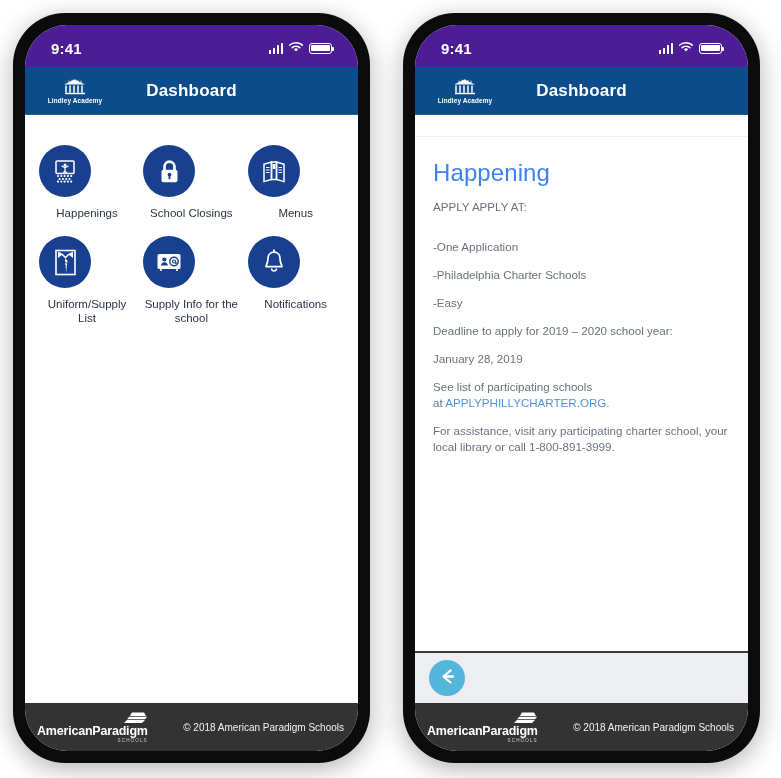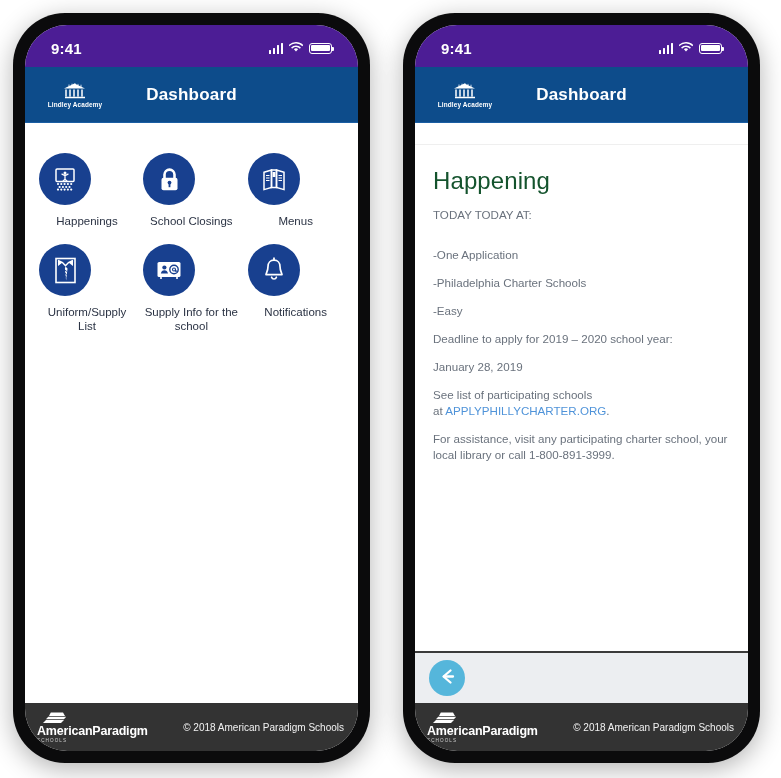--- a/index.html
+++ b/index.html
@@ -57,21 +57,21 @@
     border-radius: 3px; position: relative; padding: 1.3px;
   }
   .batt::after {
     content: ""; position: absolute; right: -3.4px; top: 3px;
     width: 2px; height: 4px; background: #fff; border-radius: 0 1px 1px 0;
   }
   .batt span { display: block; height: 100%; background: #fff; border-radius: 1px; }
 
   
   .appbar {
-    height: 56px;
+    height: 48px;
     background: #0d4c8b;
     display: flex;
     align-items: center;
     position: relative;
     flex: 0 0 auto;
     border-bottom: 1px solid #1a5ea3;
   }
   .brand {
     position: absolute; left: 16px; top: 50%;
     transform: translateY(-50%);
@@ -122,21 +122,21 @@
     flex: 1 1 auto;
     background: #ffffff;
     overflow: hidden;
     position: relative;
     border-bottom: 2px solid #3b3b3b;
   }
   .pane-top-gap { height: 22px; background: #ffffff; border-bottom: 1px solid #efefef; }
   .article { padding: 22px 18px 0 18px; }
   .article h1 {
     font-size: 24px; font-weight: normal;
-    color: #14532d; letter-spacing: .1px;
+    color: #3b82f6; letter-spacing: .1px;
     margin-bottom: 12px;
   }
   .article p {
     font-size: 11.6px;
     line-height: 16px;
     color: #6a727d;
     margin-bottom: 12px;
   }
   .article p.tight { margin-bottom: 10px; }
   .article a, .inline-link {
@@ -167,21 +167,21 @@
 
   
   .footer {
     height: 48px;
     background: #333333;
     display: flex; align-items: center;
     justify-content: space-between;
     padding: 0 14px 0 12px;
     flex: 0 0 auto;
   }
-  .footer-logo { display: flex; flex-direction: column; align-items: flex-start; }
+  .footer-logo { display: flex; flex-direction: column; align-items: flex-end; }
   .footer-logo svg { display: block; }
   .footer-brand {
     color: #ffffff; font-size: 12.5px; font-weight: bold;
     letter-spacing: -.2px; line-height: 13px; white-space: nowrap;
   }
   .footer-sub {
     color: #cfcfcf; font-size: 4.6px; letter-spacing: 1.1px;
     margin-top: .5px;
   }
   .footer-copy {
@@ -396,21 +396,21 @@
           </span>
           <div class="brand-name">Lindley Academy</div>
         </div>
         <div class="appbar-title">Dashboard</div>
       </div>
 
       <div class="scroll-pane">
         <div class="pane-top-gap"></div>
         <div class="article">
           <h1>Happening</h1>
-          <p class="tight">TODAY TODAY AT:</p>
+          <p class="tight">APPLY APPLY AT:</p>
           <div class="spacer-gap"></div>
           <p>-One Application</p>
           <p>-Philadelphia Charter Schools</p>
           <p>-Easy</p>
           <p>Deadline to apply for 2019 – 2020 school year:</p>
           <p>January 28, 2019</p>
           <p>
             <span>See list of participating schools</span><br>
             <span>at </span><a class="inline-link" href="#">APPLYPHILLYCHARTER.ORG</a><span>.</span>
           </p>

